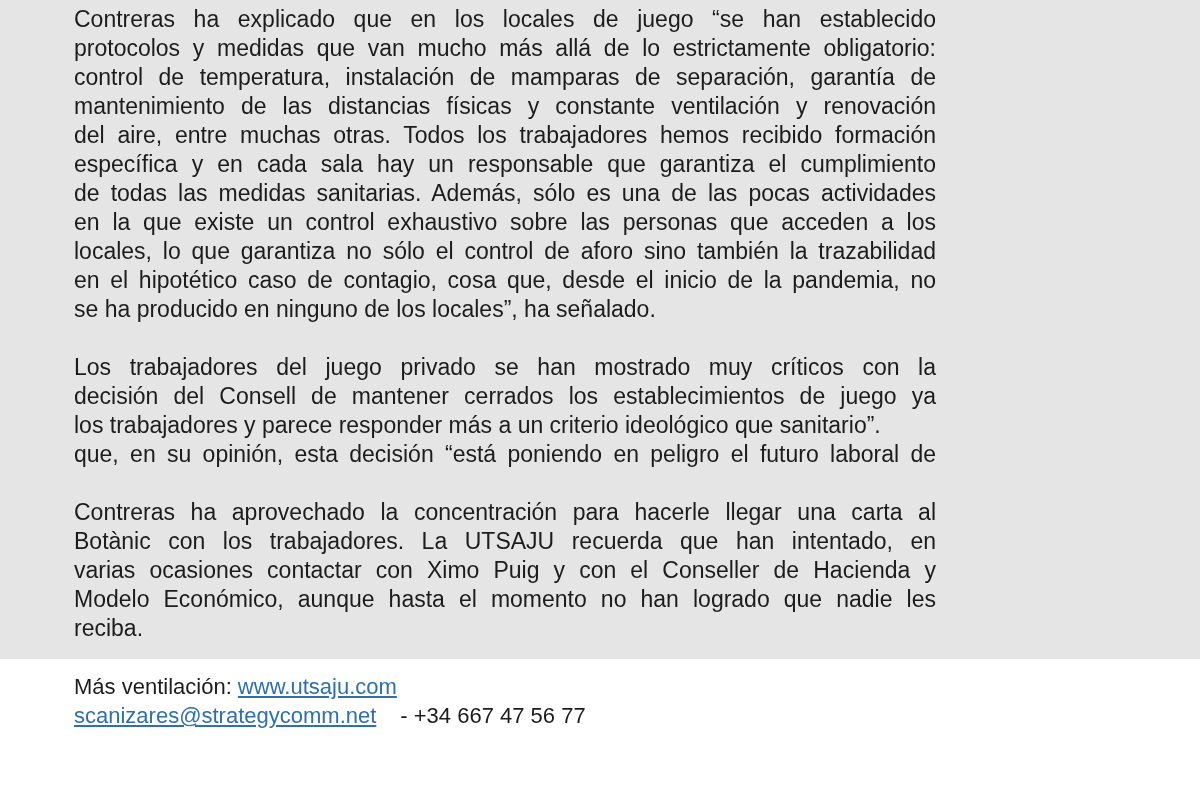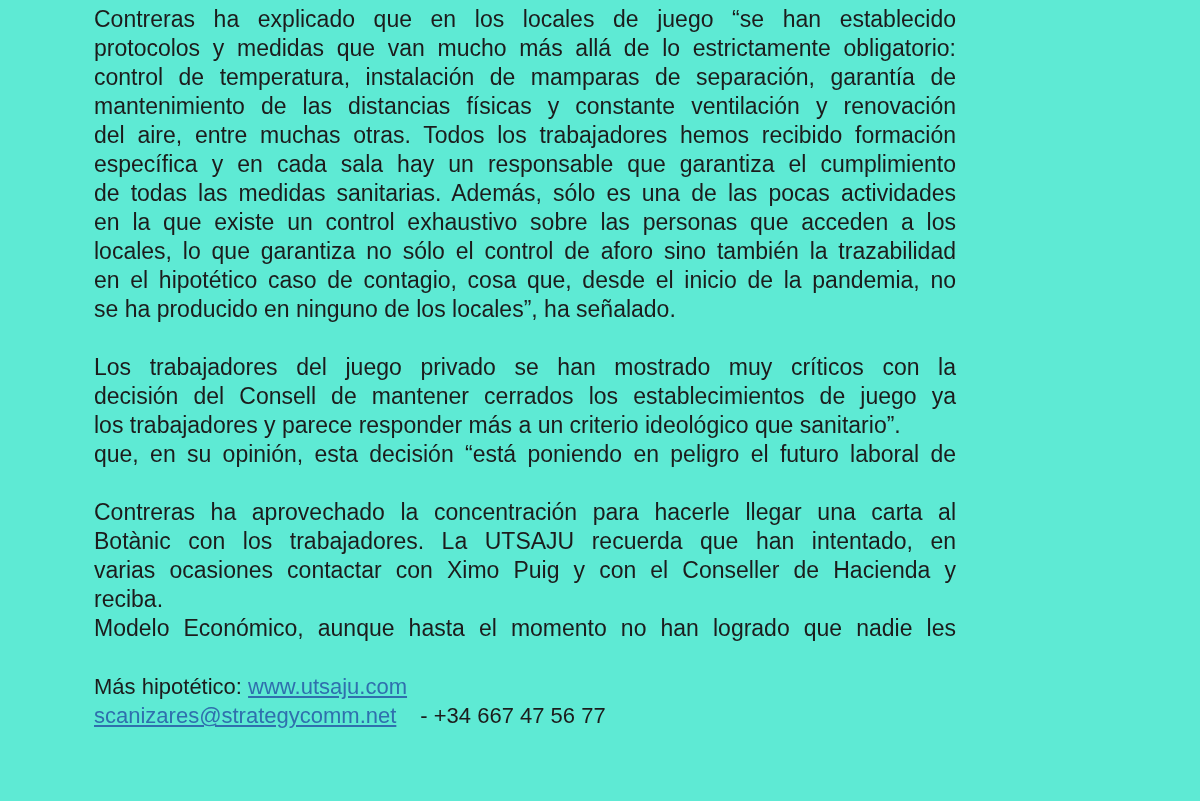--- a/index.html
+++ b/index.html
@@ -11,23 +11,23 @@
   body {
     width: 1200px;
     height: 801px;
     overflow: hidden;
     font-family: "Liberation Sans", sans-serif;
     color: #1c1c1c;
   }
   .page {
     box-sizing: border-box;
     width: 1200px;
-    height: 801px;
-    padding: 5px 0 0 94px;
-    background: #5eead4;
+    height: 659px;
+    padding: 5px 0 0 74px;
+    background: #e5e5e5;
   }
   .text-col {
     width: 862px;
   }
   .para {
     margin: 0 0 29px 0;
   }
   .line {
     font-size: 23px;
     line-height: 29px;
@@ -79,28 +79,28 @@
         <div class="para">
           <div class="line">Los trabajadores del juego privado se han mostrado muy críticos con la</div>
           <div class="line">decisión del Consell de mantener cerrados los establecimientos de juego ya</div>
           <div class="line last">los trabajadores y parece responder más a un criterio ideológico que sanitario”.</div>
           <div class="line">que, en su opinión, esta decisión “está poniendo en peligro el futuro laboral de</div>
         </div>
         <div class="para">
           <div class="line">Contreras ha aprovechado la concentración para hacerle llegar una carta al</div>
           <div class="line">Botànic con los trabajadores. La UTSAJU recuerda que han intentado, en</div>
           <div class="line">varias ocasiones contactar con Ximo Puig y con el Conseller de Hacienda y</div>
+          <div class="line">Modelo Económico, aunque hasta el momento no han logrado que nadie les</div>
           <div class="line last">reciba.</div>
-          <div class="line">Modelo Económico, aunque hasta el momento no han logrado que nadie les</div>
         </div>
       </section>
 
     <section class="contact">
       <div class="contact-line">
-        <span>Más hipotético: </span><a class="doc-link" href="#">www.utsaju.com</a>
+        <span>Más ventilación: </span><a class="doc-link" href="#">www.utsaju.com</a>
       </div>
       <div class="contact-line">
         <a class="doc-link" href="#">scanizares@strategycomm.net</a><span class="phone">- +34 667 47 56 77</span>
       </div>
     </section>
 
   </div>
 </main>
 
 </body></html>

